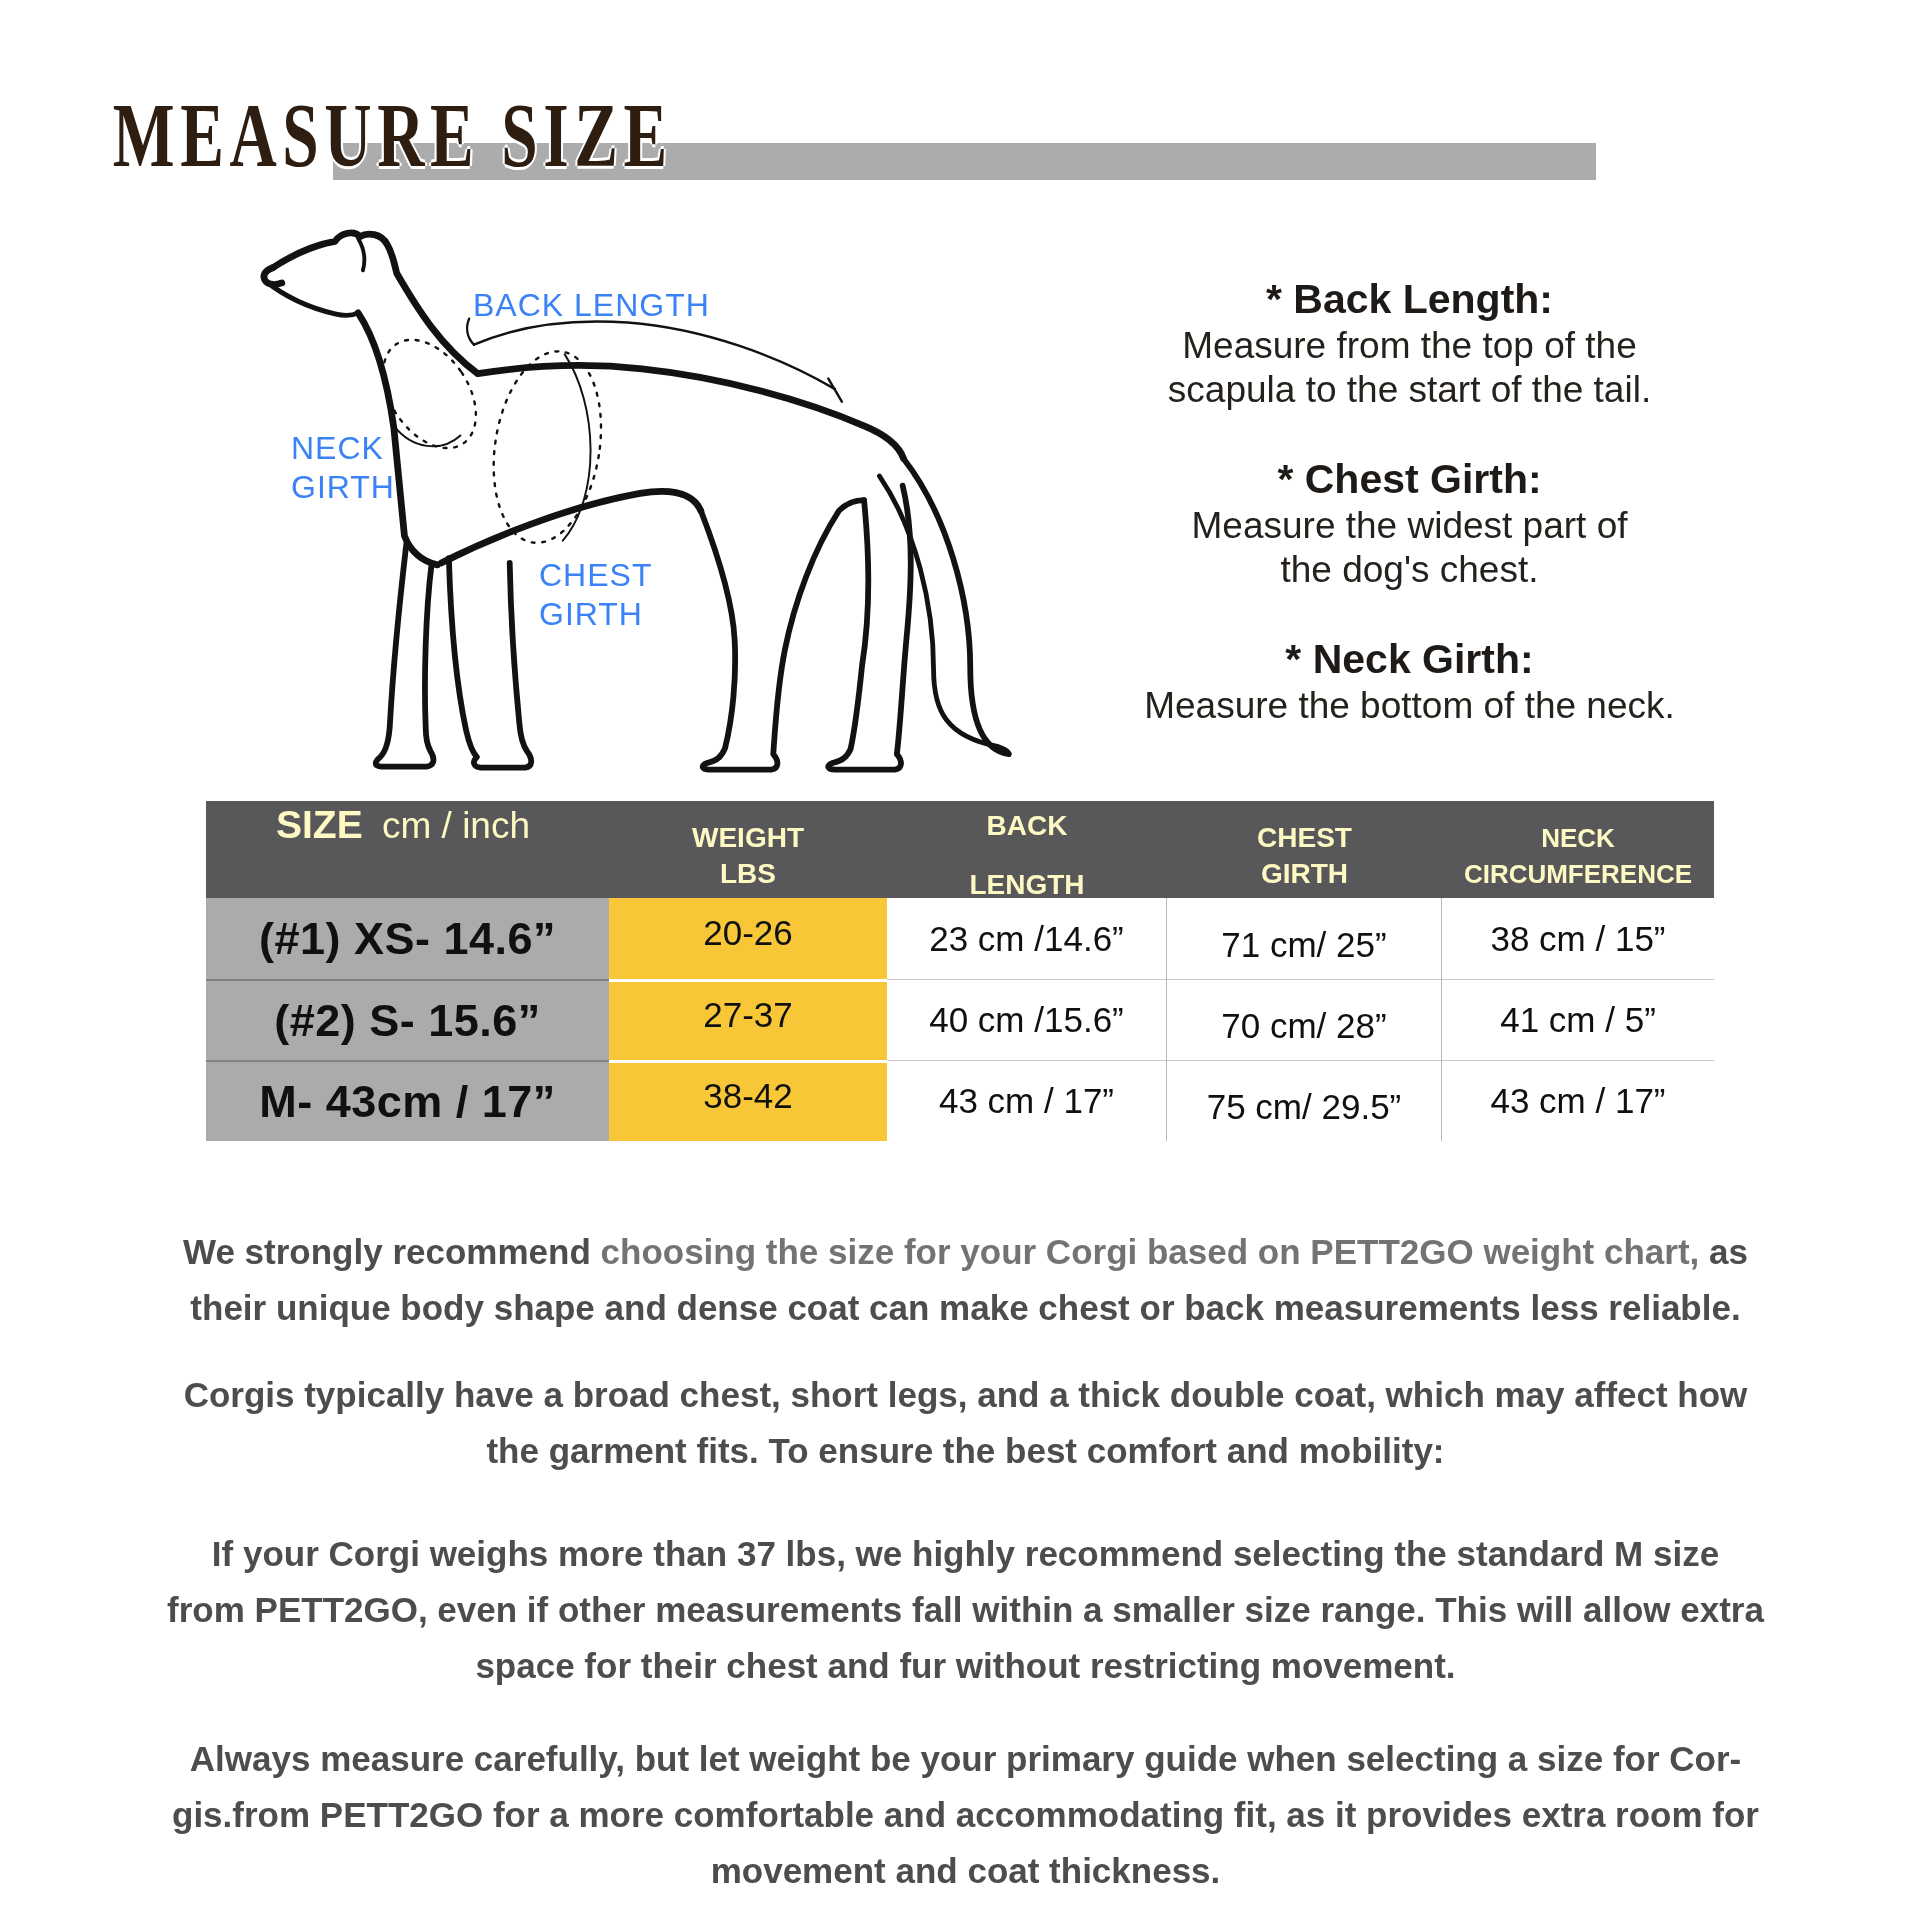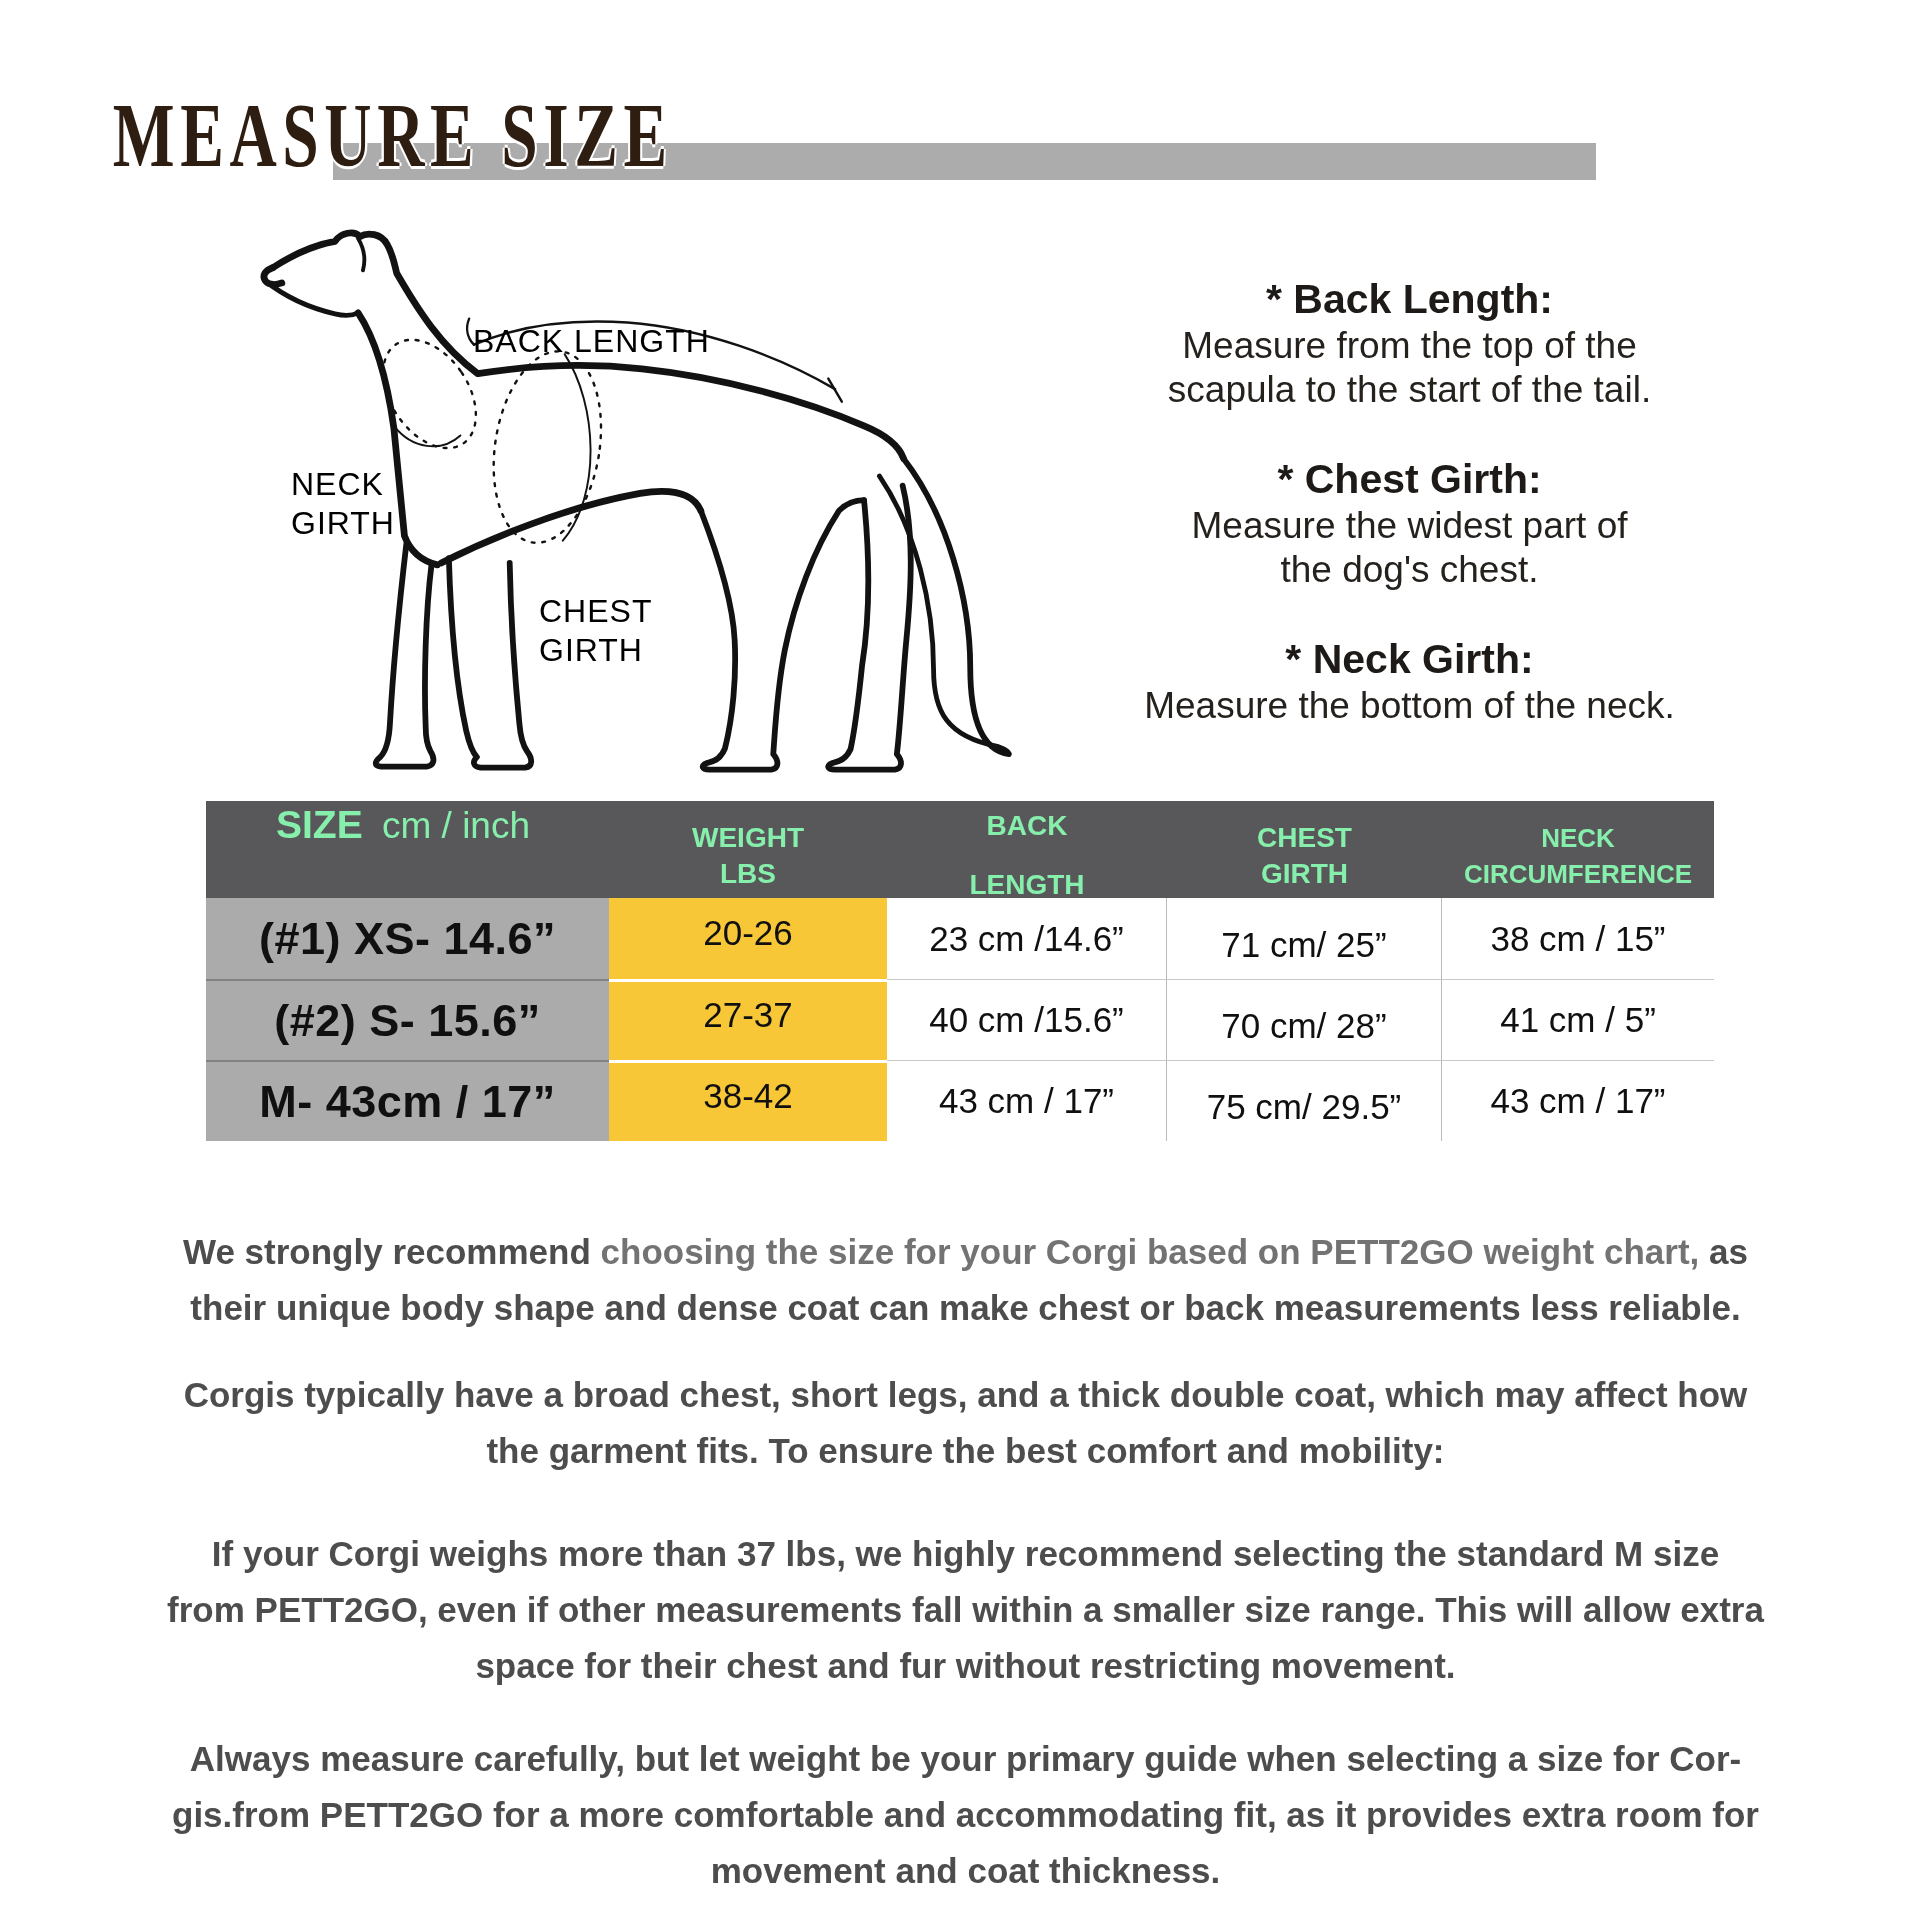--- a/index.html
+++ b/index.html
@@ -7,39 +7,39 @@
 
   
   .title-bar{position:absolute;left:333px;top:143px;width:1263px;height:37px;background:#ACACAC;}
   .title-wrap{position:absolute;left:4px;top:83px;width:1931px;text-align:left;z-index:2;}
   .title-text{display:inline-block;font-family:"Liberation Serif",serif;font-weight:bold;
     font-size:91px;letter-spacing:7.7px;color:#2E1D11;transform:scaleX(0.72);transform-origin:center;
     text-shadow:2.9px 0 0 #fff,-2.9px 0 0 #fff,0 2.9px 0 #fff,0 -2.9px 0 #fff;}
 
   
   .dog-svg{position:absolute;left:188px;top:225px;width:850px;height:560px;}
-  .dog-label{position:absolute;color:#000000;font-size:32px;line-height:39px;letter-spacing:1px;white-space:pre-line;margin-top:36px;}
+  .dog-label{position:absolute;color:#3b82f6;font-size:32px;line-height:39px;letter-spacing:1px;white-space:pre-line;}
   #lbl-back{left:473px;top:286px;}
   #lbl-neck{left:291px;top:429px;}
   #lbl-chest{left:539px;top:556px;}
 
   
   .instr{position:absolute;left:1091px;top:274px;width:637px;text-align:center;color:#25211D;}
   .instr .sec{margin:0 0 42px 0;}
   .instr .h{font-size:41px;font-weight:bold;line-height:50px;color:#1E1A17;}
   .instr .b{font-size:37px;line-height:44px;white-space:pre-line;}
 
   
   .tbl{position:absolute;left:206px;top:801px;width:1508px;font-size:0;}
   .trow{display:flex;}
   .thead{height:97px;background:#58585A;align-items:center;}
   .tbody-row{height:81px;}
   .c1{width:403px;} .c2{width:278px;} .c3{width:280px;gap:23px;} .c4{width:275px;} .c5{width:272px;}
   .hcell{display:flex;flex-direction:column;justify-content:center;align-items:center;height:100%;
-    color:#86efac;font-weight:bold;font-size:28px;line-height:36px;transform:translateY(5.8px);}
+    color:#fef9c3;font-weight:bold;font-size:28px;line-height:36px;transform:translateY(5.8px);}
   .hcell.neckh{font-size:26px;}
   .hsize{flex-direction:row;align-items:baseline;justify-content:flex-start;padding-left:70px;box-sizing:border-box;}
   .hsize .sz{font-size:39px;font-weight:bold;}
   .hsize .un{font-size:37px;font-weight:normal;margin-left:19.3px;}
   .cell{display:flex;align-items:center;justify-content:center;height:100%;box-sizing:border-box;color:#101010;}
   .sc{background:#ABABAB;font-size:45px;font-weight:bold;letter-spacing:0.5px;}
   .wc{background:#F7C737;font-size:35px;}
   .dc{background:#fff;font-size:35px;}
   .wc .v{transform:translateY(-5.8px);display:block;}
   .chestc .v{transform:translateY(5.8px);display:block;}

